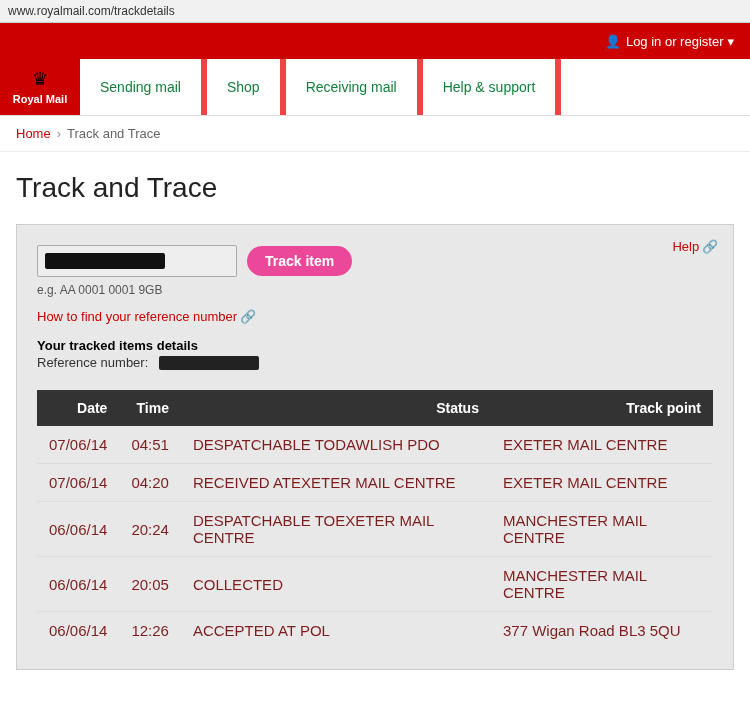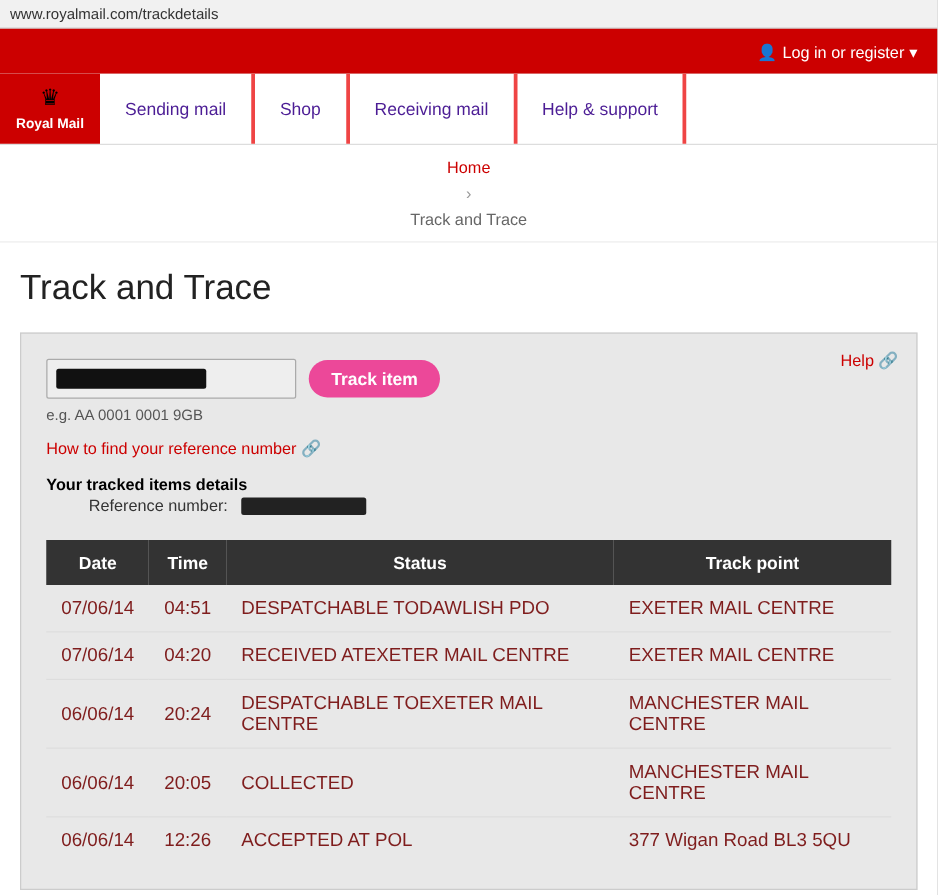--- a/index.html
+++ b/index.html
@@ -65,37 +65,36 @@
     .nav-items {
       display: flex;
       flex: 1;
       height: 56px;
     }
     .nav-item {
       padding: 0 20px;
       display: flex;
       align-items: center;
       font-size: 14px;
-      color: #4c1d95;
-      cursor: pointer;
-      border-right: 3px solid #ef4444;
+      color: #15803d;
+      cursor: pointer;
+      border-right: 6px solid #ef4444;
       white-space: nowrap;
     }
 
     
     .breadcrumb {
       padding: 10px 16px;
       background: #fff;
       font-size: 13px;
       color: #666;
       display: flex;
       align-items: center;
       gap: 6px;
       border-bottom: 1px solid #eee;
-      flex-direction: column;
     }
     .breadcrumb a { color: #cc0000; text-decoration: none; }
     .breadcrumb .sep { color: #999; }
 
     
     .main-content {
       background: #fff;
       padding: 20px 16px 30px;
       min-height: 500px;
     }
@@ -171,21 +170,20 @@
       font-weight: bold;
       font-size: 13px;
       margin-bottom: 2px;
     }
     .ref-number-line {
       font-size: 13px;
       color: #333;
       display: flex;
       align-items: center;
       gap: 11px;
-      margin-left: 34px;
     }
     .ref-redacted {
       background: #222;
       color: #222;
       width: 100px;
       height: 14px;
       display: inline-block;
       border-radius: 2px;
     }
 
@@ -194,21 +192,21 @@
       width: 100%;
       border-collapse: collapse;
       margin-top: 20px;
     }
     .results-table thead tr {
       background: #333;
       color: #fff;
     }
     .results-table th {
       padding: 10px 12px;
-      text-align: center;
+      text-align: right;
       font-size: 14px;
       font-weight: bold;
     }
     .results-table tbody tr {
       border-bottom: 1px solid #ddd;
     }
     .results-table tbody tr:last-child { border-bottom: none; }
     .results-table td {
       padding: 10px 12px;
       font-size: 15px;

